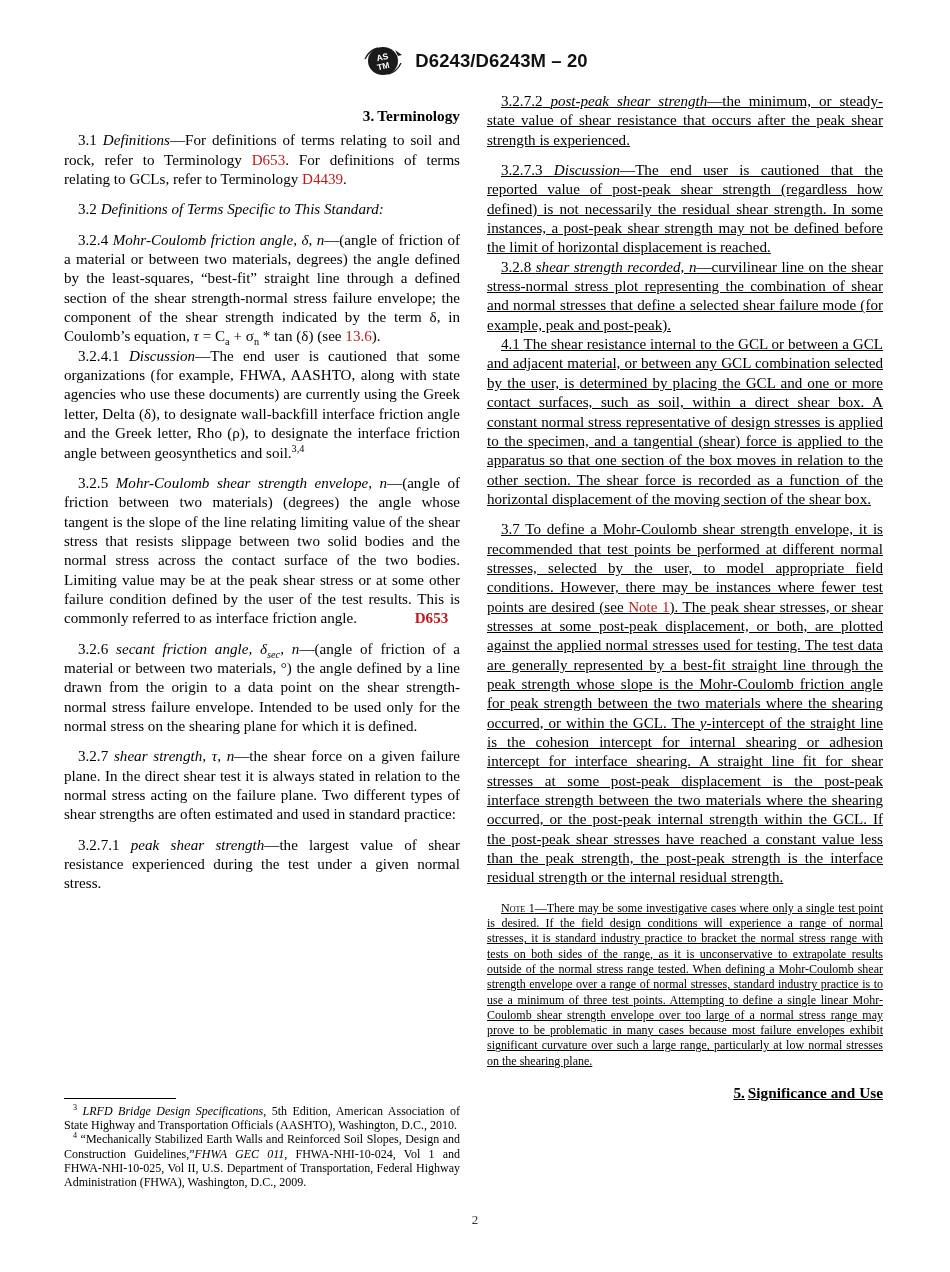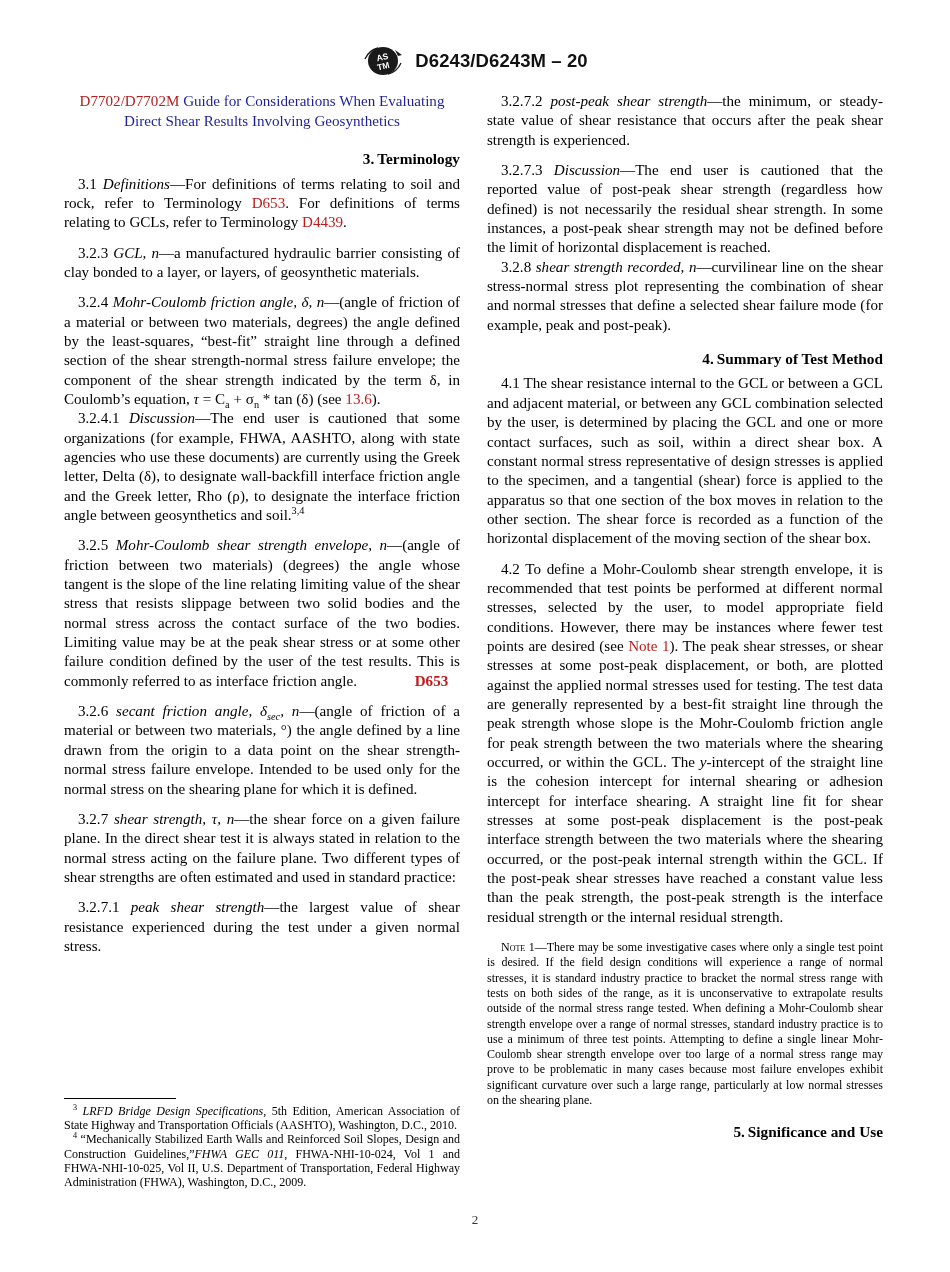--- a/index.html
+++ b/index.html
@@ -55,21 +55,21 @@
     position: absolute;
     top: 92px;
     width: 396px;
     font-size: 15.1px;
     line-height: 19.35px;
     text-align: justify;
     text-justify: inter-word;
     hyphens: manual;
   }
   .col-left  { left: 64px; }
-  .col-right { left: 487px; }
+  .col-right { left: 487px; text-decoration: underline; }
 
   p { margin: 0; }
 
   .ref-head {
     text-align: center;
     color: #1f1f9c;
     margin-bottom: 18px;
     line-height: 19.6px;
   }
   .ref-head .desig { color: #b42020; }
@@ -147,37 +147,33 @@
         <path d="M33 4 L40 9 L36 10 Z" fill="#1a1a1a"></path>
         <text x="21" y="14" font-family="Liberation Sans, sans-serif" font-size="8.5" font-weight="bold" fill="#ffffff" text-anchor="middle" transform="rotate(-13 21 14)">AS</text>
         <text x="22" y="23" font-family="Liberation Sans, sans-serif" font-size="8.5" font-weight="bold" fill="#ffffff" text-anchor="middle" transform="rotate(-13 22 23)">TM</text>
       </svg>
     </span>
     <span class="header-title">D6243/D6243M – 20</span>
   </div>
 
   <div class="col col-left">
 
-    <p class="ref-head">
-      <span class="desig">D7702/D7702M</span>
-      <span>Guide for Considerations When Evaluating Direct Shear Results Involving Geosynthetics</span>
-    </p>
 
     <p class="sec-head">
       <span class="num">3.</span><span>Terminology</span>
     </p>
 
     <p class="para"><span>3.1</span>
       <i>Definitions</i><span>—For definitions of terms relating to soil and rock, refer to Terminology </span><span class="red">D653</span><span>. For definitions of terms relating to GCLs, refer to Terminology </span><span class="red">D4439</span><span>.</span></p>
 
-
-
-
-    <p class="para gap"><span>3.2.3</span>
-      <i>GCL, n</i><span>—a manufactured hydraulic barrier consisting of clay bonded to a layer, or layers, of geosynthetic materials.</span></p>
+    <p class="para gap"><span>3.2</span>
+      <i>Definitions of Terms Specific to This Standard:</i></p>
+
+
+
 
     <p class="para gap"><span>3.2.4</span>
       <i>Mohr-Coulomb friction angle, δ, n</i><span>—(angle of friction of a material or between two materials, degrees) the angle defined by the least-squares, “best-fit” straight line through a defined section of the shear strength-normal stress failure envelope; the component of the shear strength indicated by the term δ, in Coulomb’s equation, </span><i>τ</i><span> = C</span><sub>a</sub><span> + σ</span><sub>n</sub><span> * tan (δ) (see </span><span class="red">13.6</span><span>).</span></p>
 
     <p class="para tight"><span>3.2.4.1</span>
       <i>Discussion</i><span>—The end user is cautioned that some organizations (for example, FHWA, AASHTO, along with state agencies who use these documents) are currently using the Greek letter, Delta (δ), to designate wall-backfill interface friction angle and the Greek letter, Rho (ρ), to designate the interface friction angle between geosynthetics and soil.</span><sup>3,4</sup></p>
 
     <p class="para gap"><span>3.2.5</span>
       <i>Mohr-Coulomb shear strength envelope, n</i><span>—(angle of friction between two materials) (degrees) the angle whose tangent is the slope of the line relating limiting value of the shear stress that resists slippage between two solid bodies and the normal stress across the contact surface of the two bodies. Limiting value may be at the peak shear stress or at some other failure condition defined by the user of the test results. This is commonly referred to as interface friction angle.</span>
       <span style="display:inline-block;width:54px"></span><span class="redbold">D653</span></p>
@@ -196,28 +192,25 @@
 
     <p class="para"><span>3.2.7.2</span>
       <i>post-peak shear strength</i><span>—the minimum, or steady-state value of shear resistance that occurs after the peak shear strength is experienced.</span></p>
 
     <p class="para gap"><span>3.2.7.3</span>
       <i>Discussion</i><span>—The end user is cautioned that the reported value of post-peak shear strength (regardless how defined) is not necessarily the residual shear strength. In some instances, a post-peak shear strength may not be defined before the limit of horizontal displacement is reached.</span></p>
 
     <p class="para tight"><span>3.2.8</span>
       <i>shear strength recorded, n</i><span>—curvilinear line on the shear stress-normal stress plot representing the combination of shear and normal stresses that define a selected shear failure mode (for example, peak and post-peak).</span></p>
 
-    <p class="sec-head">
-      <span class="num">4.</span><span>Summary of Test Method</span>
-    </p>
 
     <p class="para"><span>4.1</span>
       <span>The shear resistance internal to the GCL or between a GCL and adjacent material, or between any GCL combination selected by the user, is determined by placing the GCL and one or more contact surfaces, such as soil, within a direct shear box. A constant normal stress representative of design stresses is applied to the specimen, and a tangential (shear) force is applied to the apparatus so that one section of the box moves in relation to the other section. The shear force is recorded as a function of the horizontal displacement of the moving section of the shear box.</span></p>
 
-    <p class="para gap"><span>4.2</span>
+    <p class="para gap"><span>3.7</span>
       <span>To define a Mohr-Coulomb shear strength envelope, it is recommended that test points be performed at different normal stresses, selected by the user, to model appropriate field conditions. However, there may be instances where fewer test points are desired (see </span><span class="red">Note 1</span><span>). The peak shear stresses, or shear stresses at some post-peak displacement, or both, are plotted against the applied normal stresses used for testing. The test data are generally represented by a best-fit straight line through the peak strength whose slope is the Mohr-Coulomb friction angle for peak strength between the two materials where the shearing occurred, or within the GCL. The </span><i>y</i><span>-intercept of the straight line is the cohesion intercept for internal shearing or adhesion intercept for interface shearing. A straight line fit for shear stresses at some post-peak displacement is the post-peak interface strength between the two materials where the shearing occurred, or the post-peak internal strength within the GCL. If the post-peak shear stresses have reached a constant value less than the peak strength, the post-peak strength is the interface residual strength or the internal residual strength.</span></p>
 
     <p class="note"><span class="smallcaps">Note 1</span><span>—There may be some investigative cases where only a single test point is desired. If the field design conditions will experience a range of normal stresses, it is standard industry practice to bracket the normal stress range with tests on both sides of the range, as it is unconservative to extrapolate results outside of the normal stress range tested. When defining a Mohr-Coulomb shear strength envelope over a range of normal stresses, standard industry practice is to use a minimum of three test points. Attempting to define a single linear Mohr-Coulomb shear strength envelope over too large of a normal stress range may prove to be problematic in many cases because most failure envelopes exhibit significant curvature over such a large range, particularly at low normal stresses on the shearing plane.</span></p>
 
     <p class="sec-head">
       <span class="num">5.</span><span>Significance and Use</span>
     </p>
 
   </div>
 

